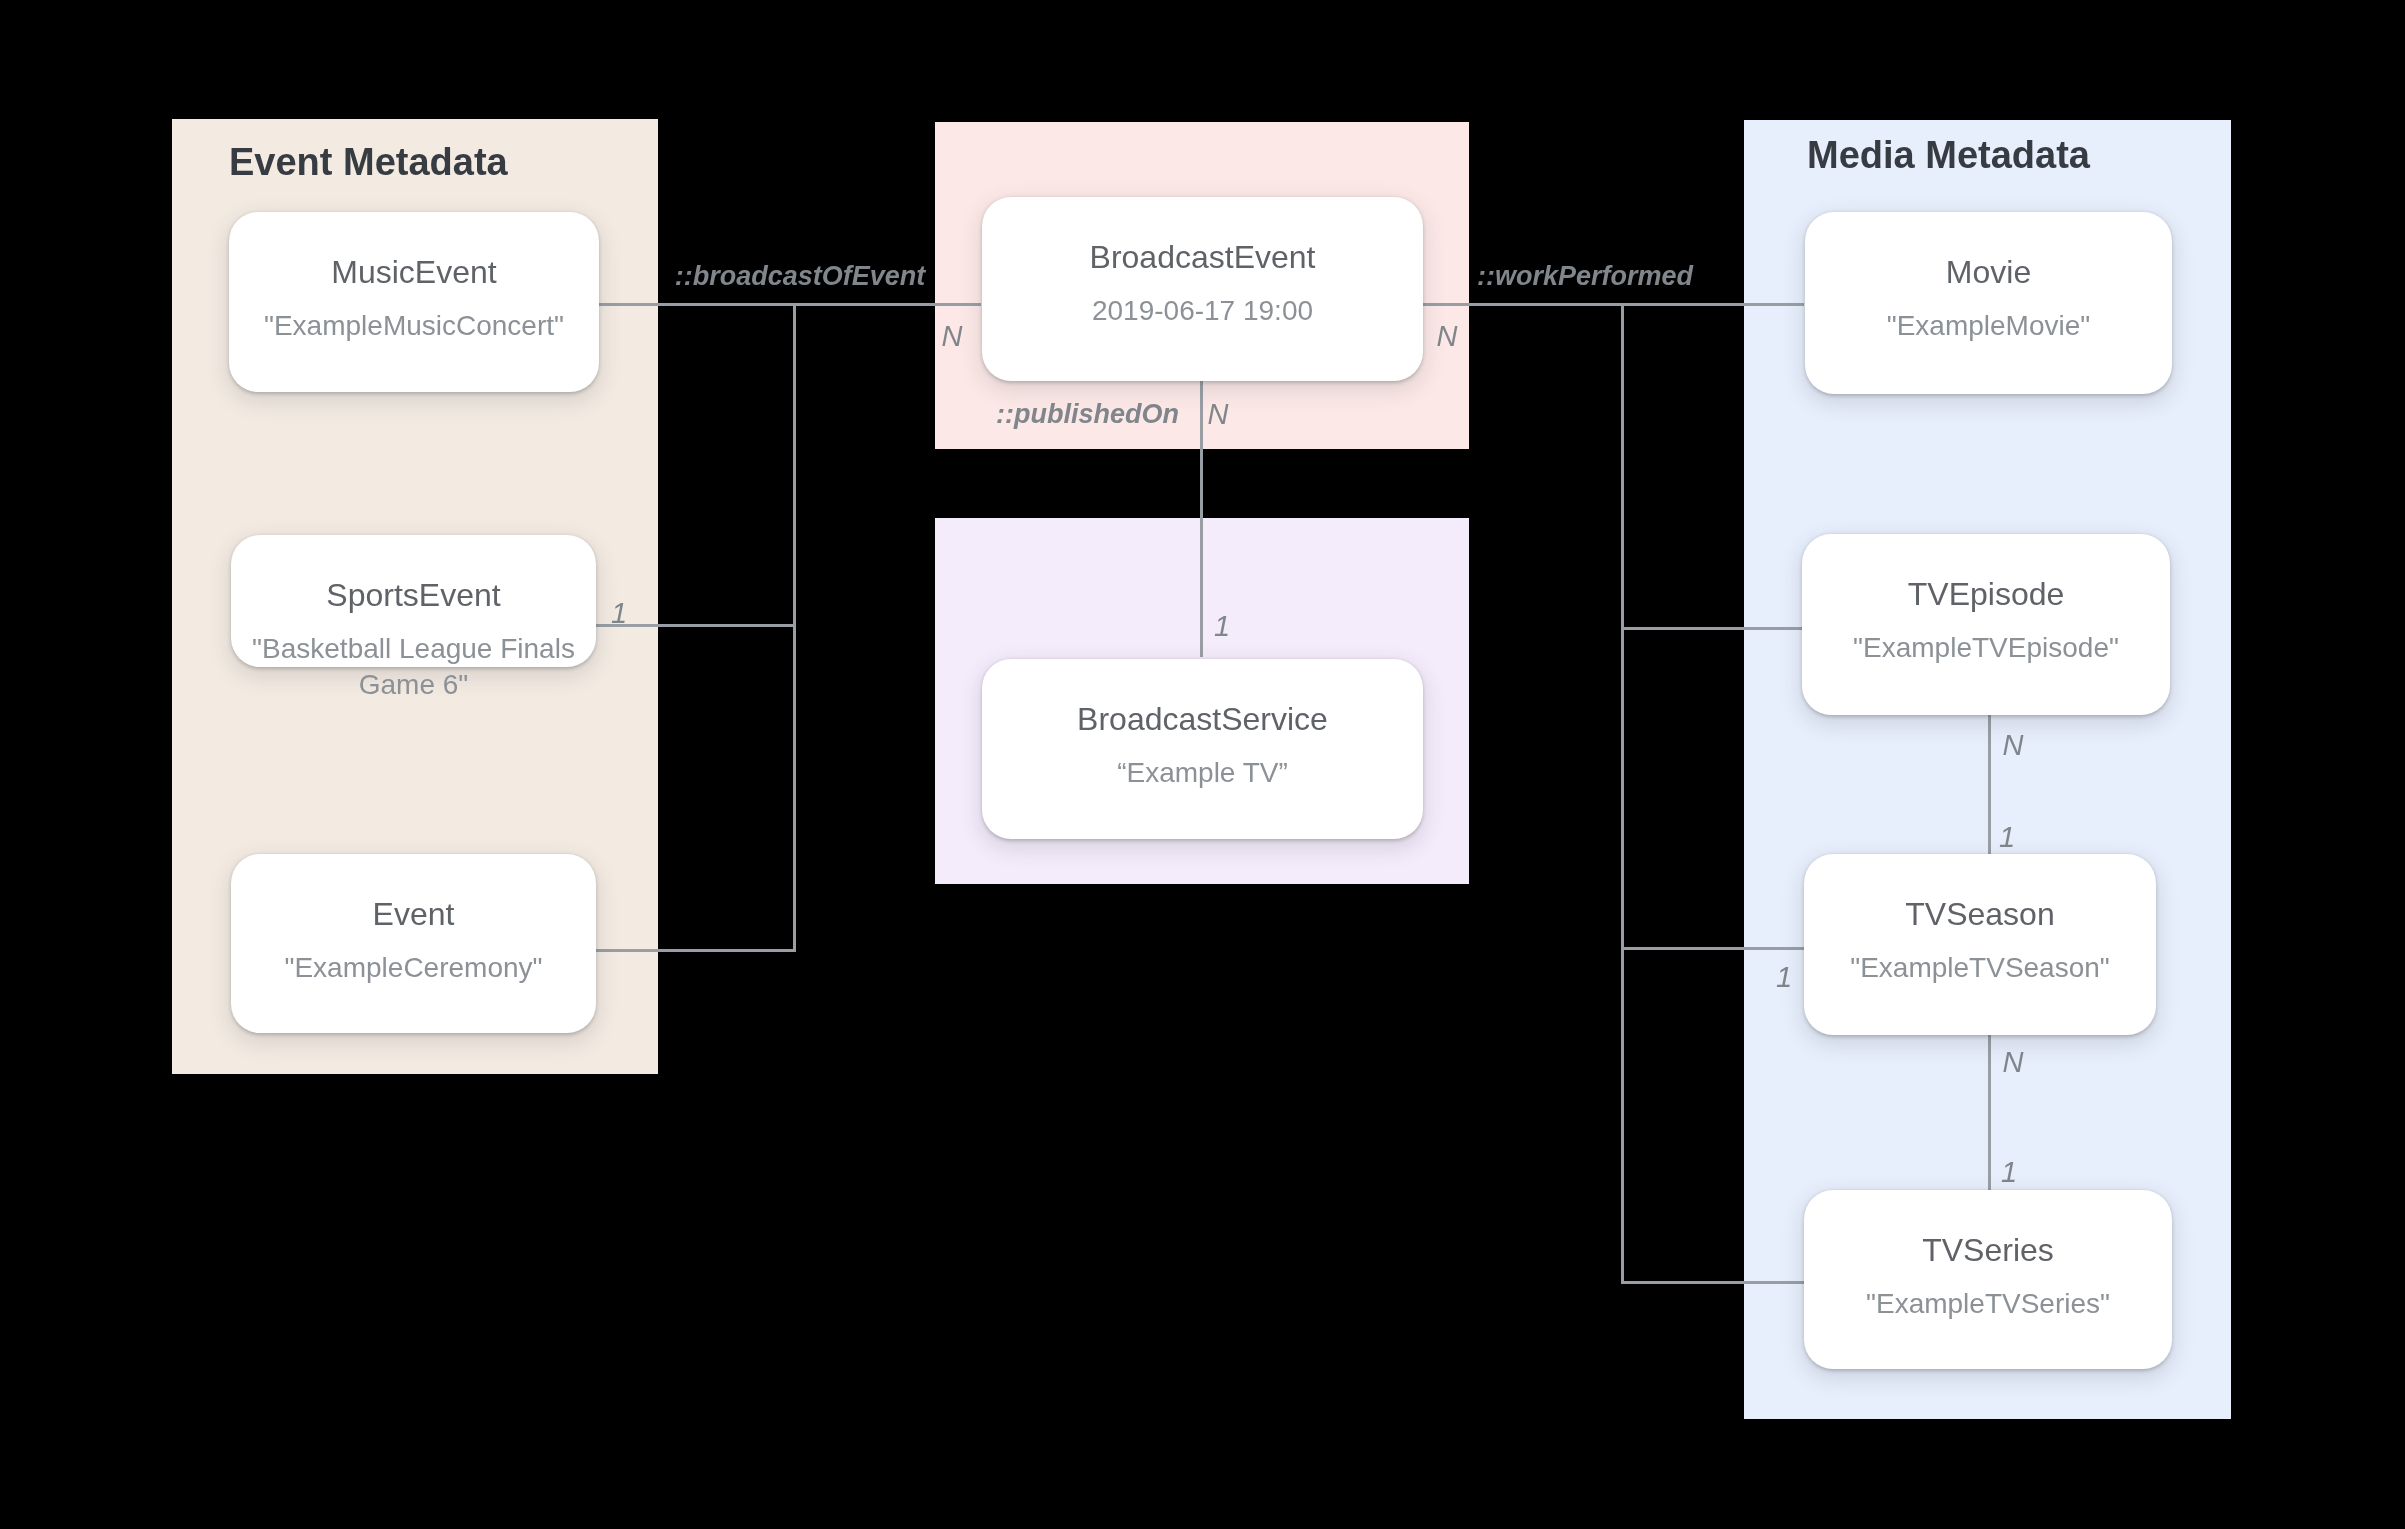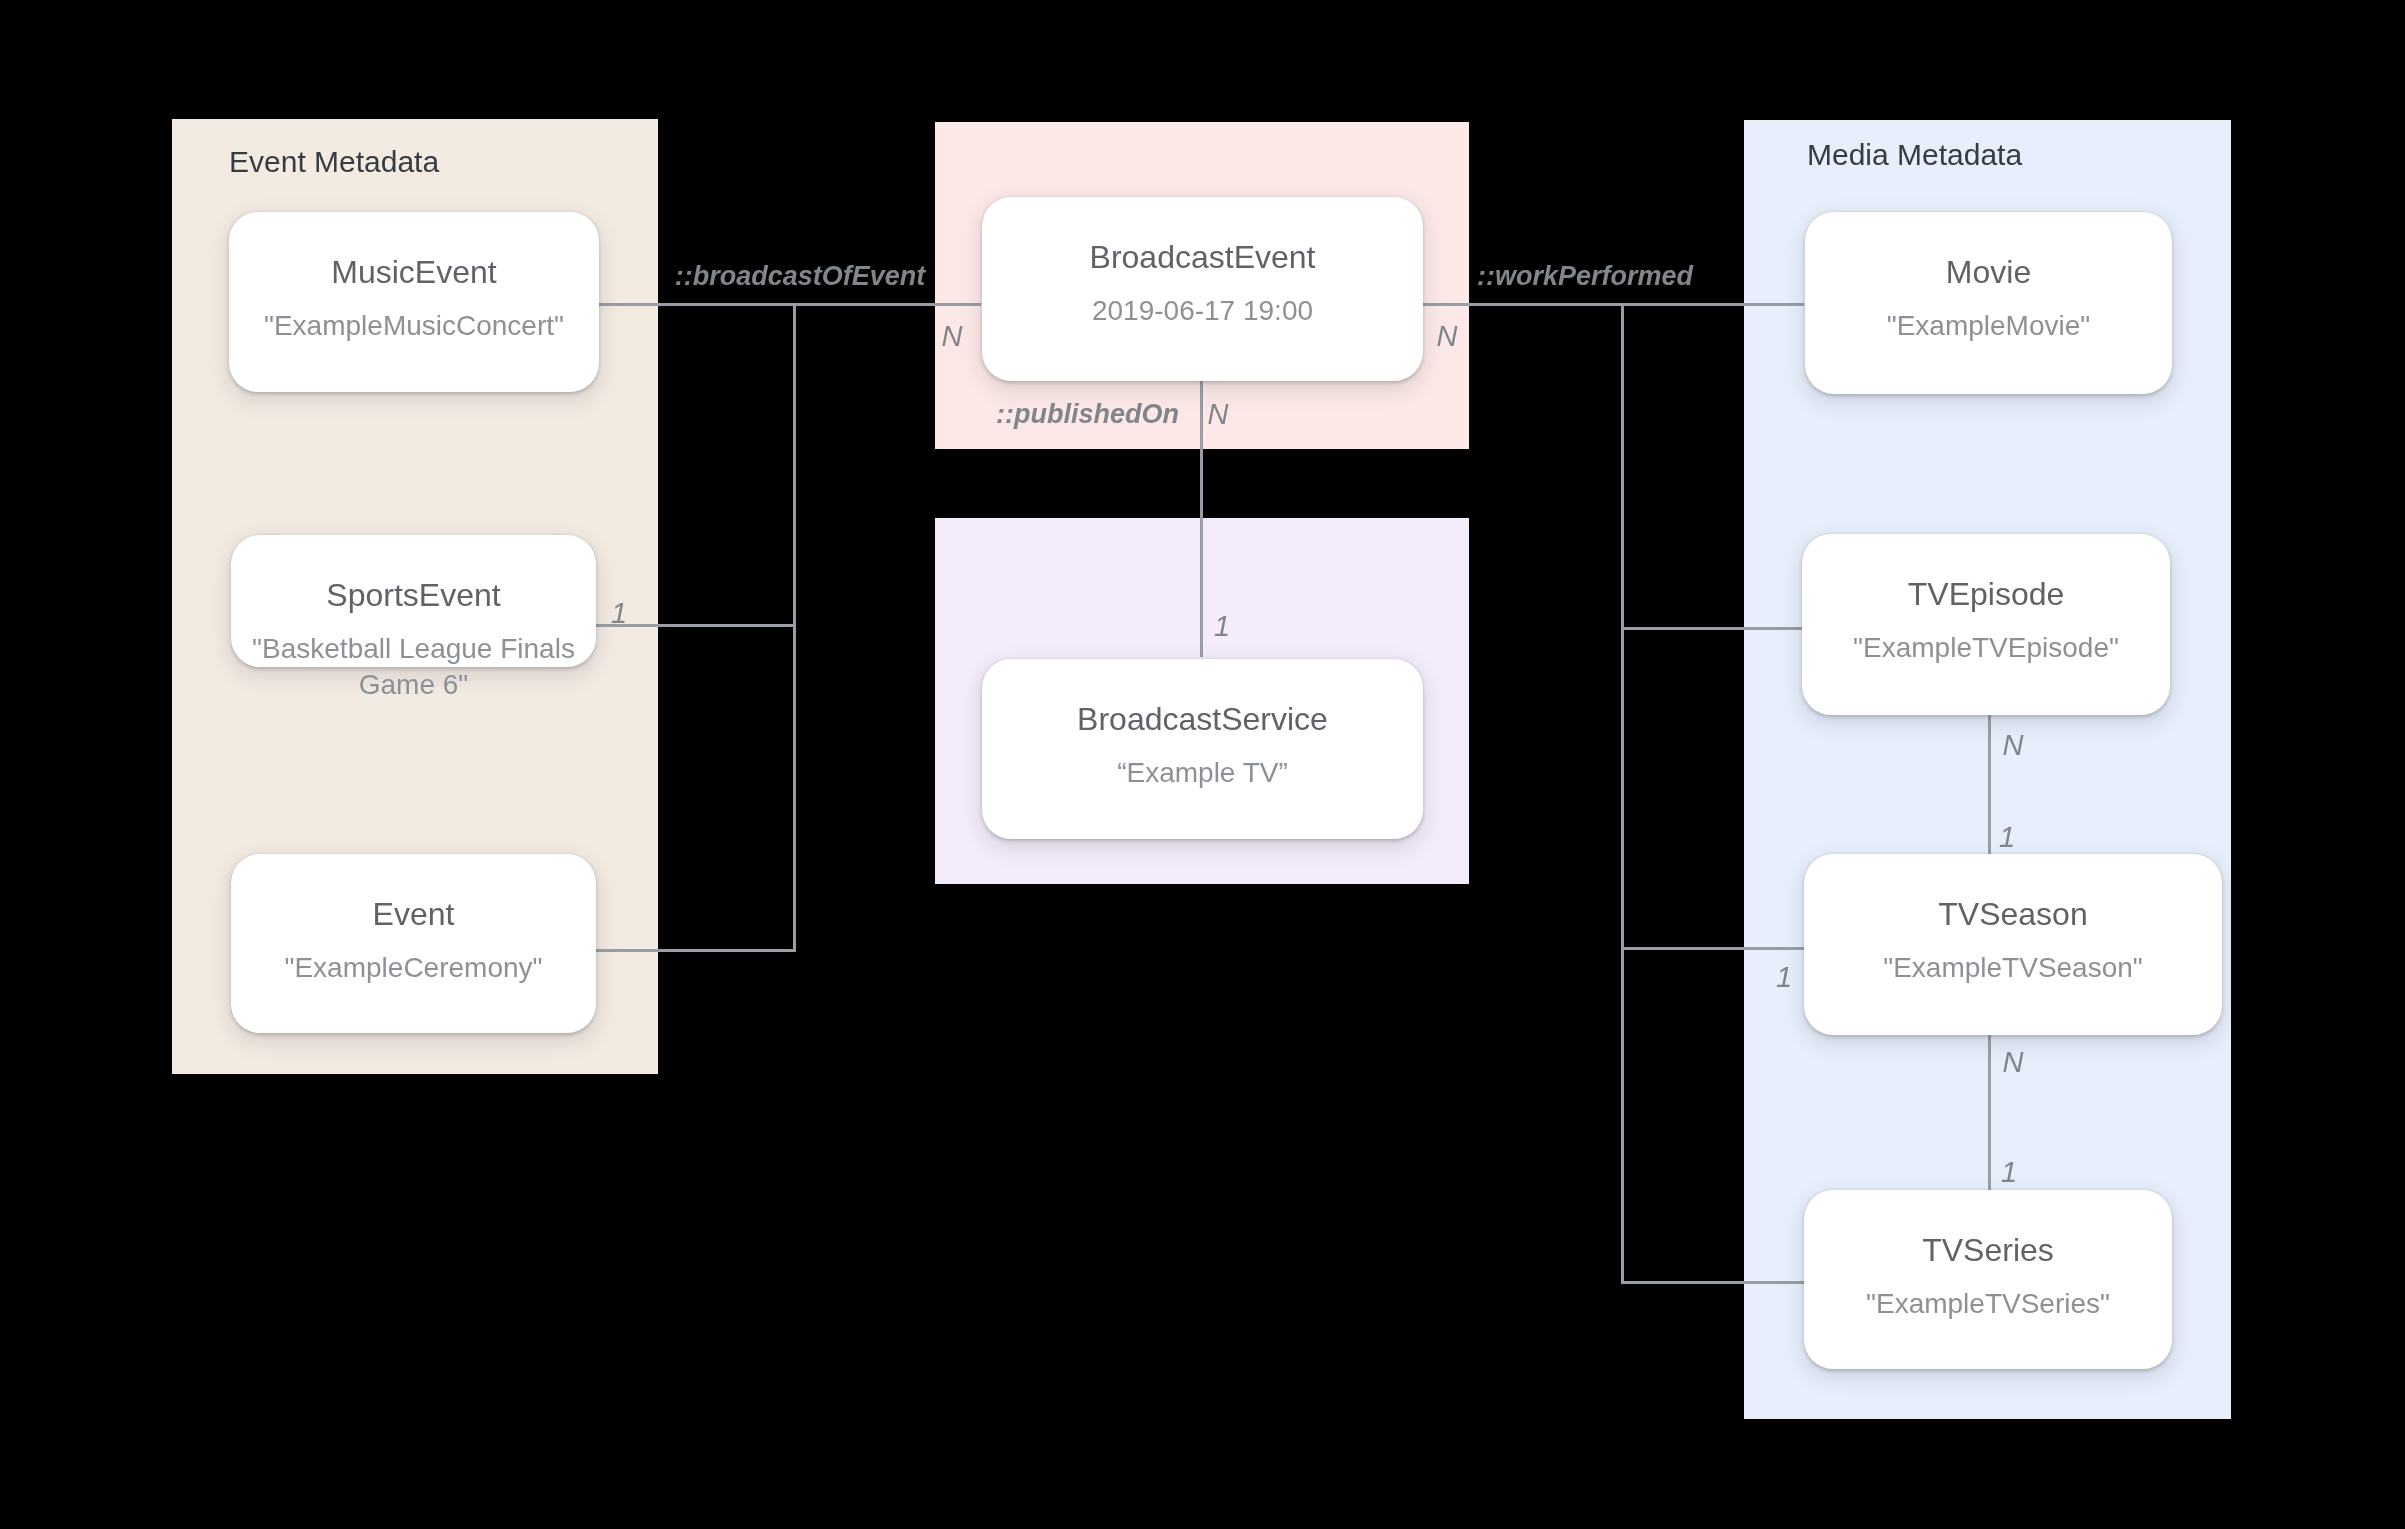--- a/index.html
+++ b/index.html
@@ -18,23 +18,23 @@
   .panel {
     position: absolute;
   }
   .panel-event      { left: 172px;  top: 119px; width: 486px; height: 955px;  background: var(--panel-event); }
   .panel-broadcast  { left: 935px;  top: 122px; width: 534px; height: 327px;  background: var(--panel-broadcast); }
   .panel-tvchannel  { left: 935px;  top: 518px; width: 534px; height: 366px;  background: var(--panel-tv-channel); }
   .panel-media      { left: 1744px; top: 120px; width: 487px; height: 1299px; background: var(--panel-media); }
 
   .panel-title {
     position: absolute;
-    font-size: 30px;
+    font-size: 38px;
     line-height: 50px;
-    font-weight: 400;
+    font-weight: 700;
     color: var(--panel-title);
     white-space: pre-line;
   }
   .title-event     { left: 229px;  top: 137px; }
   .title-tvchannel { left: 979px; top: 553px; width: 287px; }
   .title-media     { left: 1807px; top: 130px; }
 
   .node {
     position: absolute;
     background: var(--node-bg);
@@ -159,21 +159,21 @@
   <div class="node" style="left:1805px; top:212px; width:367px; height:182px;">
     <div class="node-label">Movie</div>
     <div class="node-value">"ExampleMovie"</div>
   </div>
 
   <div class="node" style="left:1802px; top:534px; width:368px; height:181px;">
     <div class="node-label">TVEpisode</div>
     <div class="node-value">"ExampleTVEpisode"</div>
   </div>
 
-  <div class="node" style="left:1804px; top:854px; width:418px; height:181px;">
+  <div class="node" style="left:1804px; top:854px; width:352px; height:181px;">
     <div class="node-label">TVSeason</div>
     <div class="node-value">"ExampleTVSeason"</div>
   </div>
 
   <div class="node" style="left:1804px; top:1190px; width:368px; height:179px;">
     <div class="node-label">TVSeries</div>
     <div class="node-value">"ExampleTVSeries"</div>
   </div>
 
 </div>

